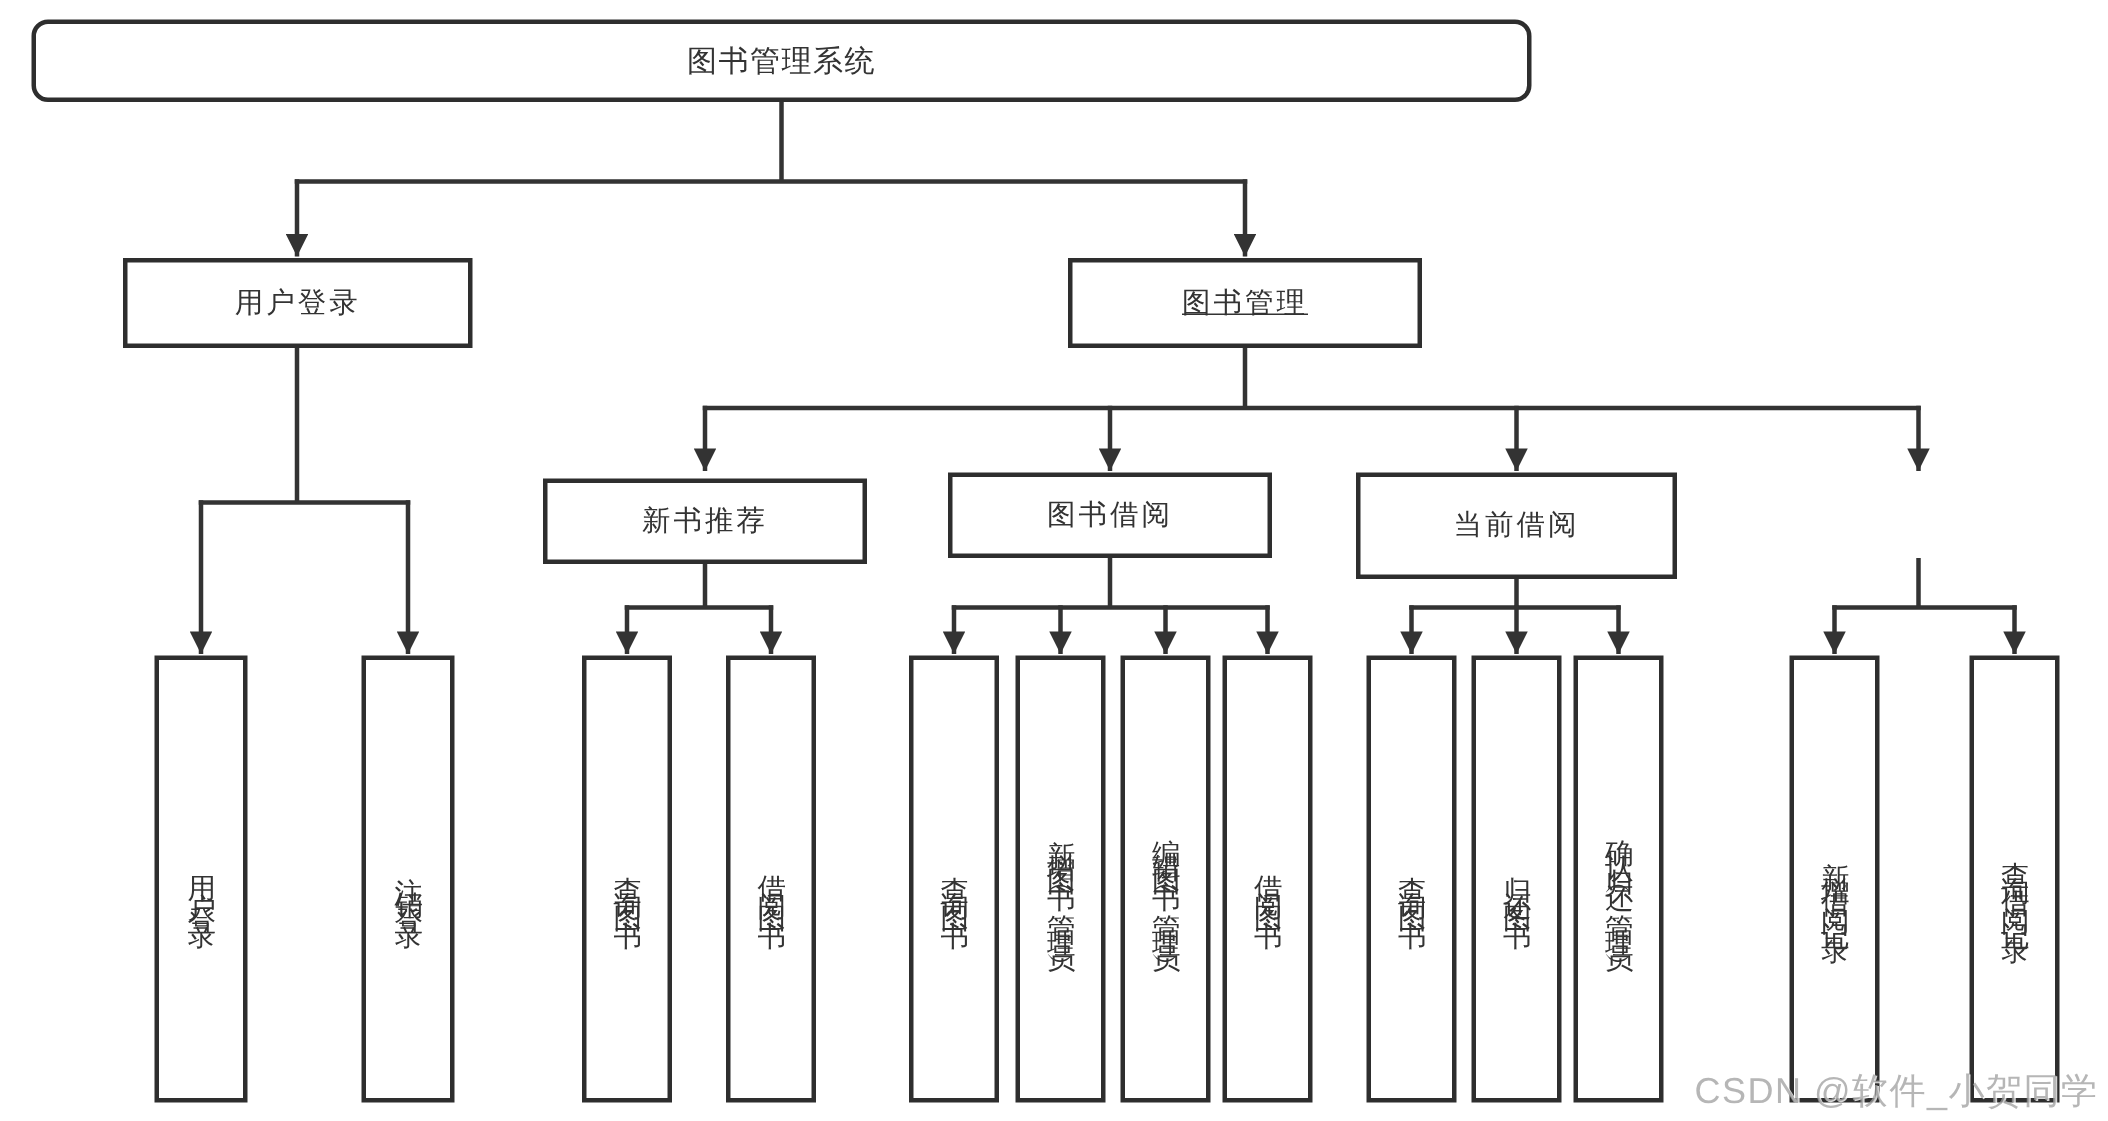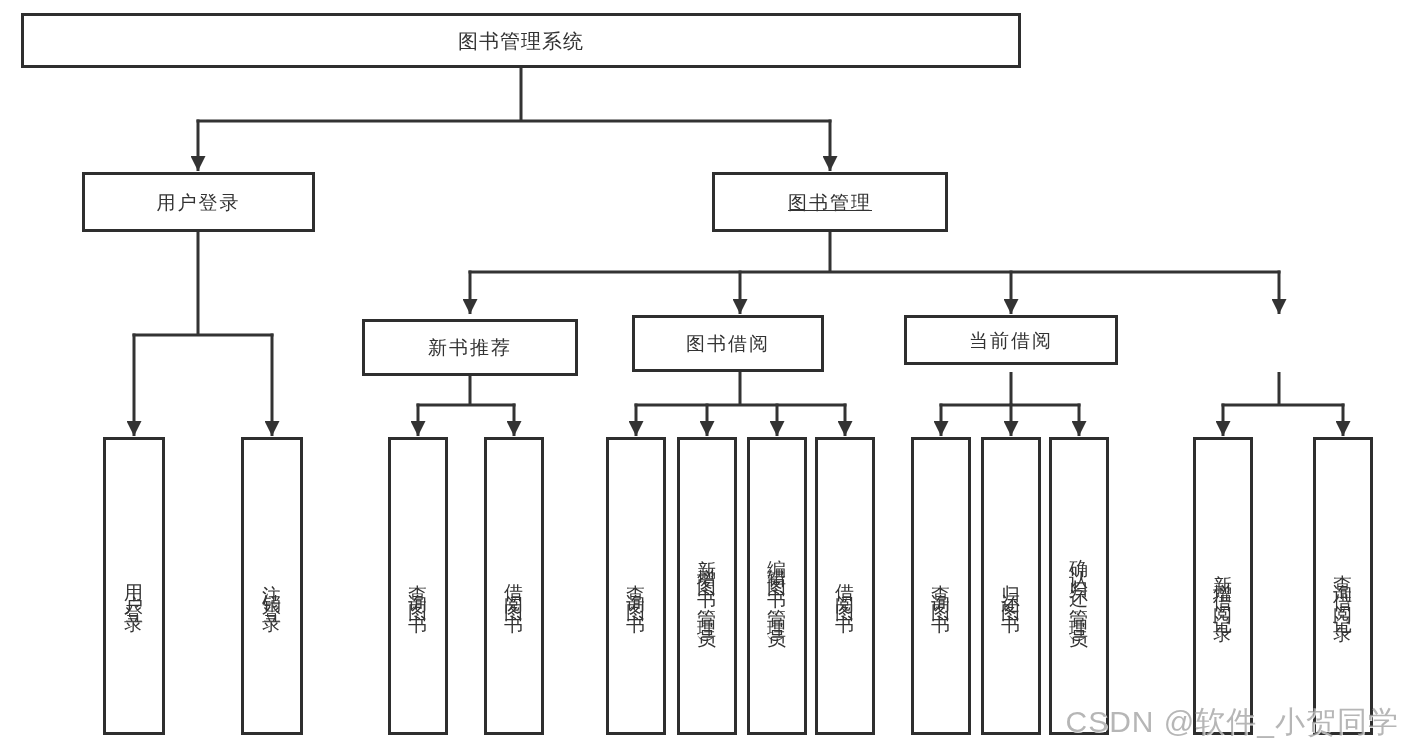--- a/index.html
+++ b/index.html
@@ -29,35 +29,35 @@
     background: #ffffff;
     color: #333333;
     display: flex;
     align-items: center;
     justify-content: center;
     z-index: 2;
     text-align: center;
     line-height: 1;
   }
   .box.h { font-size: 19px; letter-spacing: 2px; }
-  .box.root { font-size: 20px; letter-spacing: 1px; }
+  .box.root { font-size: 20px; letter-spacing: 1px; border-radius: 11px; }
   .box.v {
     writing-mode: vertical-rl;
     text-orientation: mixed;
     font-size: 19px;
     letter-spacing: 10px;
     line-height: 1;
     padding-top: 6px;
   }
   #watermark {
     position: absolute;
     right: 6px;
     bottom: 4px;
     z-index: 3;
-    font-size: 30px;
+    font-size: 24px;
     color: rgba(158, 158, 158, 0.75);
     text-shadow: 1px 1px 0 rgba(255,255,255,0.8);
     letter-spacing: 1px;
     white-space: nowrap;
   }
 </style>
 </head>
 <body>
 
 <div id="stage">
@@ -102,22 +102,22 @@
     <line class="link" x1="1223" y1="403.5" x2="1223" y2="436" marker-end="url(#arrow)"></line>
     <line class="link" x1="1343" y1="403.5" x2="1343" y2="436" marker-end="url(#arrow)"></line>
   </svg>
 
   <div class="box h root" style="left:21px; top:13px; width:1000px; height:55px;">图书管理系统</div>
 
   <div class="box h" style="left:82px; top:172px; width:233px; height:60px;">用户登录</div>
   <div class="box h" style="left:712px; top:172px; width:236px; height:60px;text-decoration:underline;">图书管理</div>
 
   <div class="box h" style="left:362px; top:319px; width:216px; height:57px;">新书推荐</div>
-  <div class="box h" style="left:632px; top:315px; width:192px; height:57px;">图书借阅</div>
-  <div class="box h" style="left:904px; top:315px; width:214px; height:50px;">当前借阅</div>
+  <div class="box h" style="left:632px; top:315px; width:216px; height:57px;">图书借阅</div>
+  <div class="box h" style="left:904px; top:315px; width:214px; height:71px;">当前借阅</div>
 
   <div class="box v" style="left:103px; top:437px; width:62px; height:298px;">用户登录</div>
   <div class="box v" style="left:241px; top:437px; width:62px; height:298px;">注销登录</div>
 
   <div class="box v" style="left:388px; top:437px; width:60px; height:298px;">查询图书</div>
   <div class="box v" style="left:484px; top:437px; width:60px; height:298px;">借阅图书</div>
 
   <div class="box v" style="left:606px; top:437px; width:60px; height:298px;">查询图书</div>
   <div class="box v" style="left:677px; top:437px; width:60px; height:298px;">新增图书（管理员）</div>
   <div class="box v" style="left:747px; top:437px; width:60px; height:298px;">编辑图书（管理员）</div>

